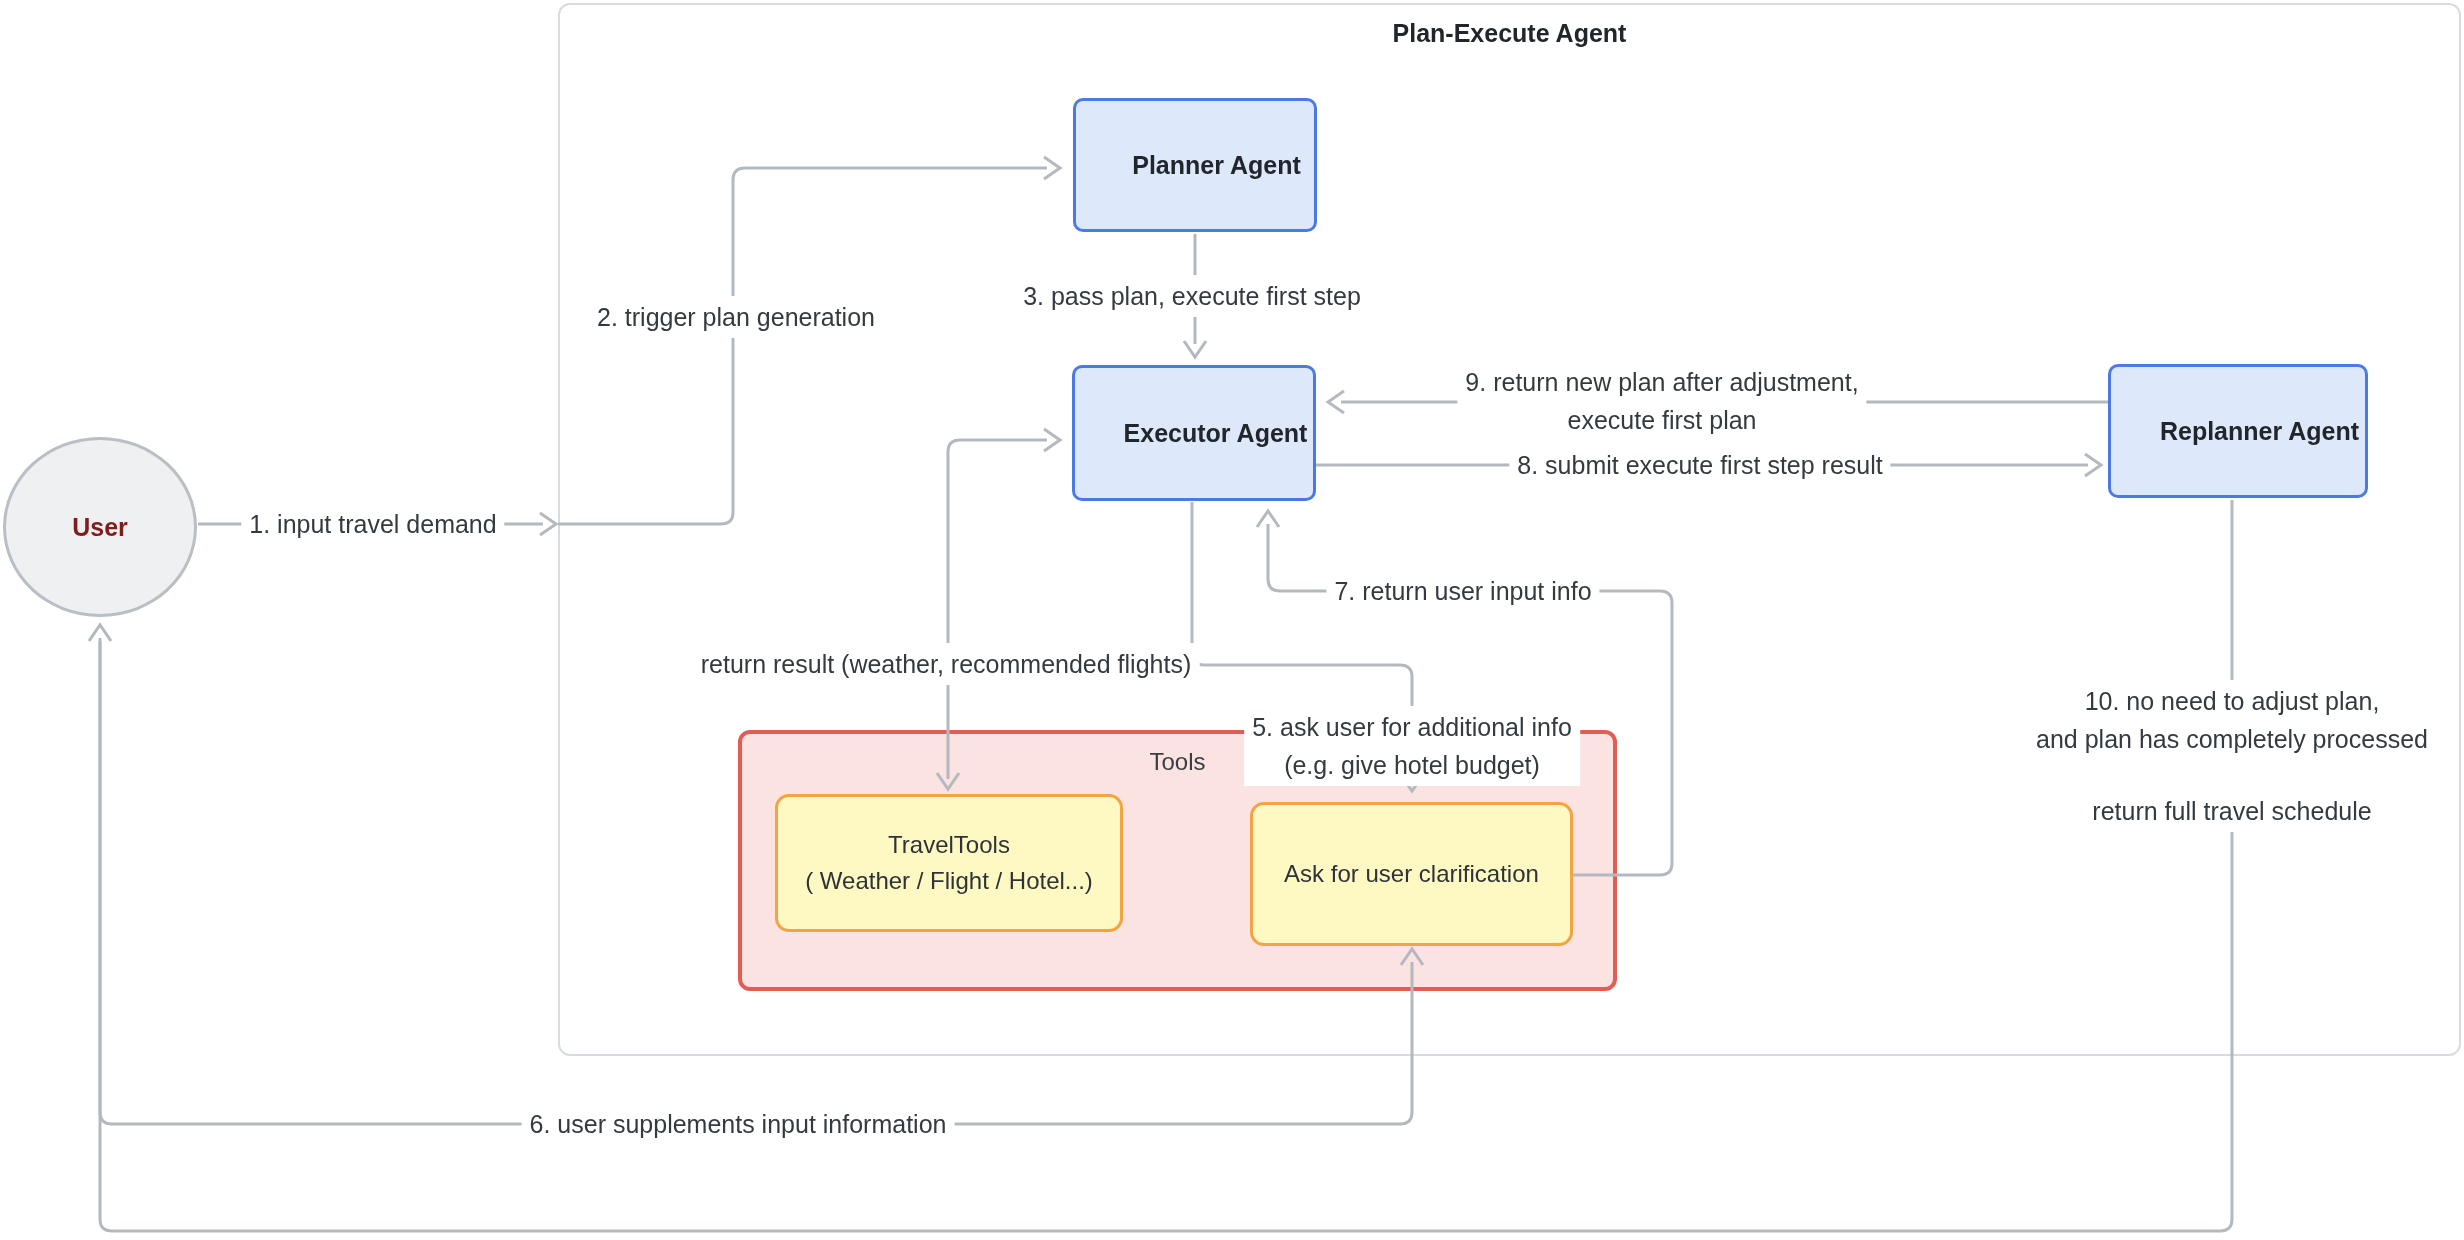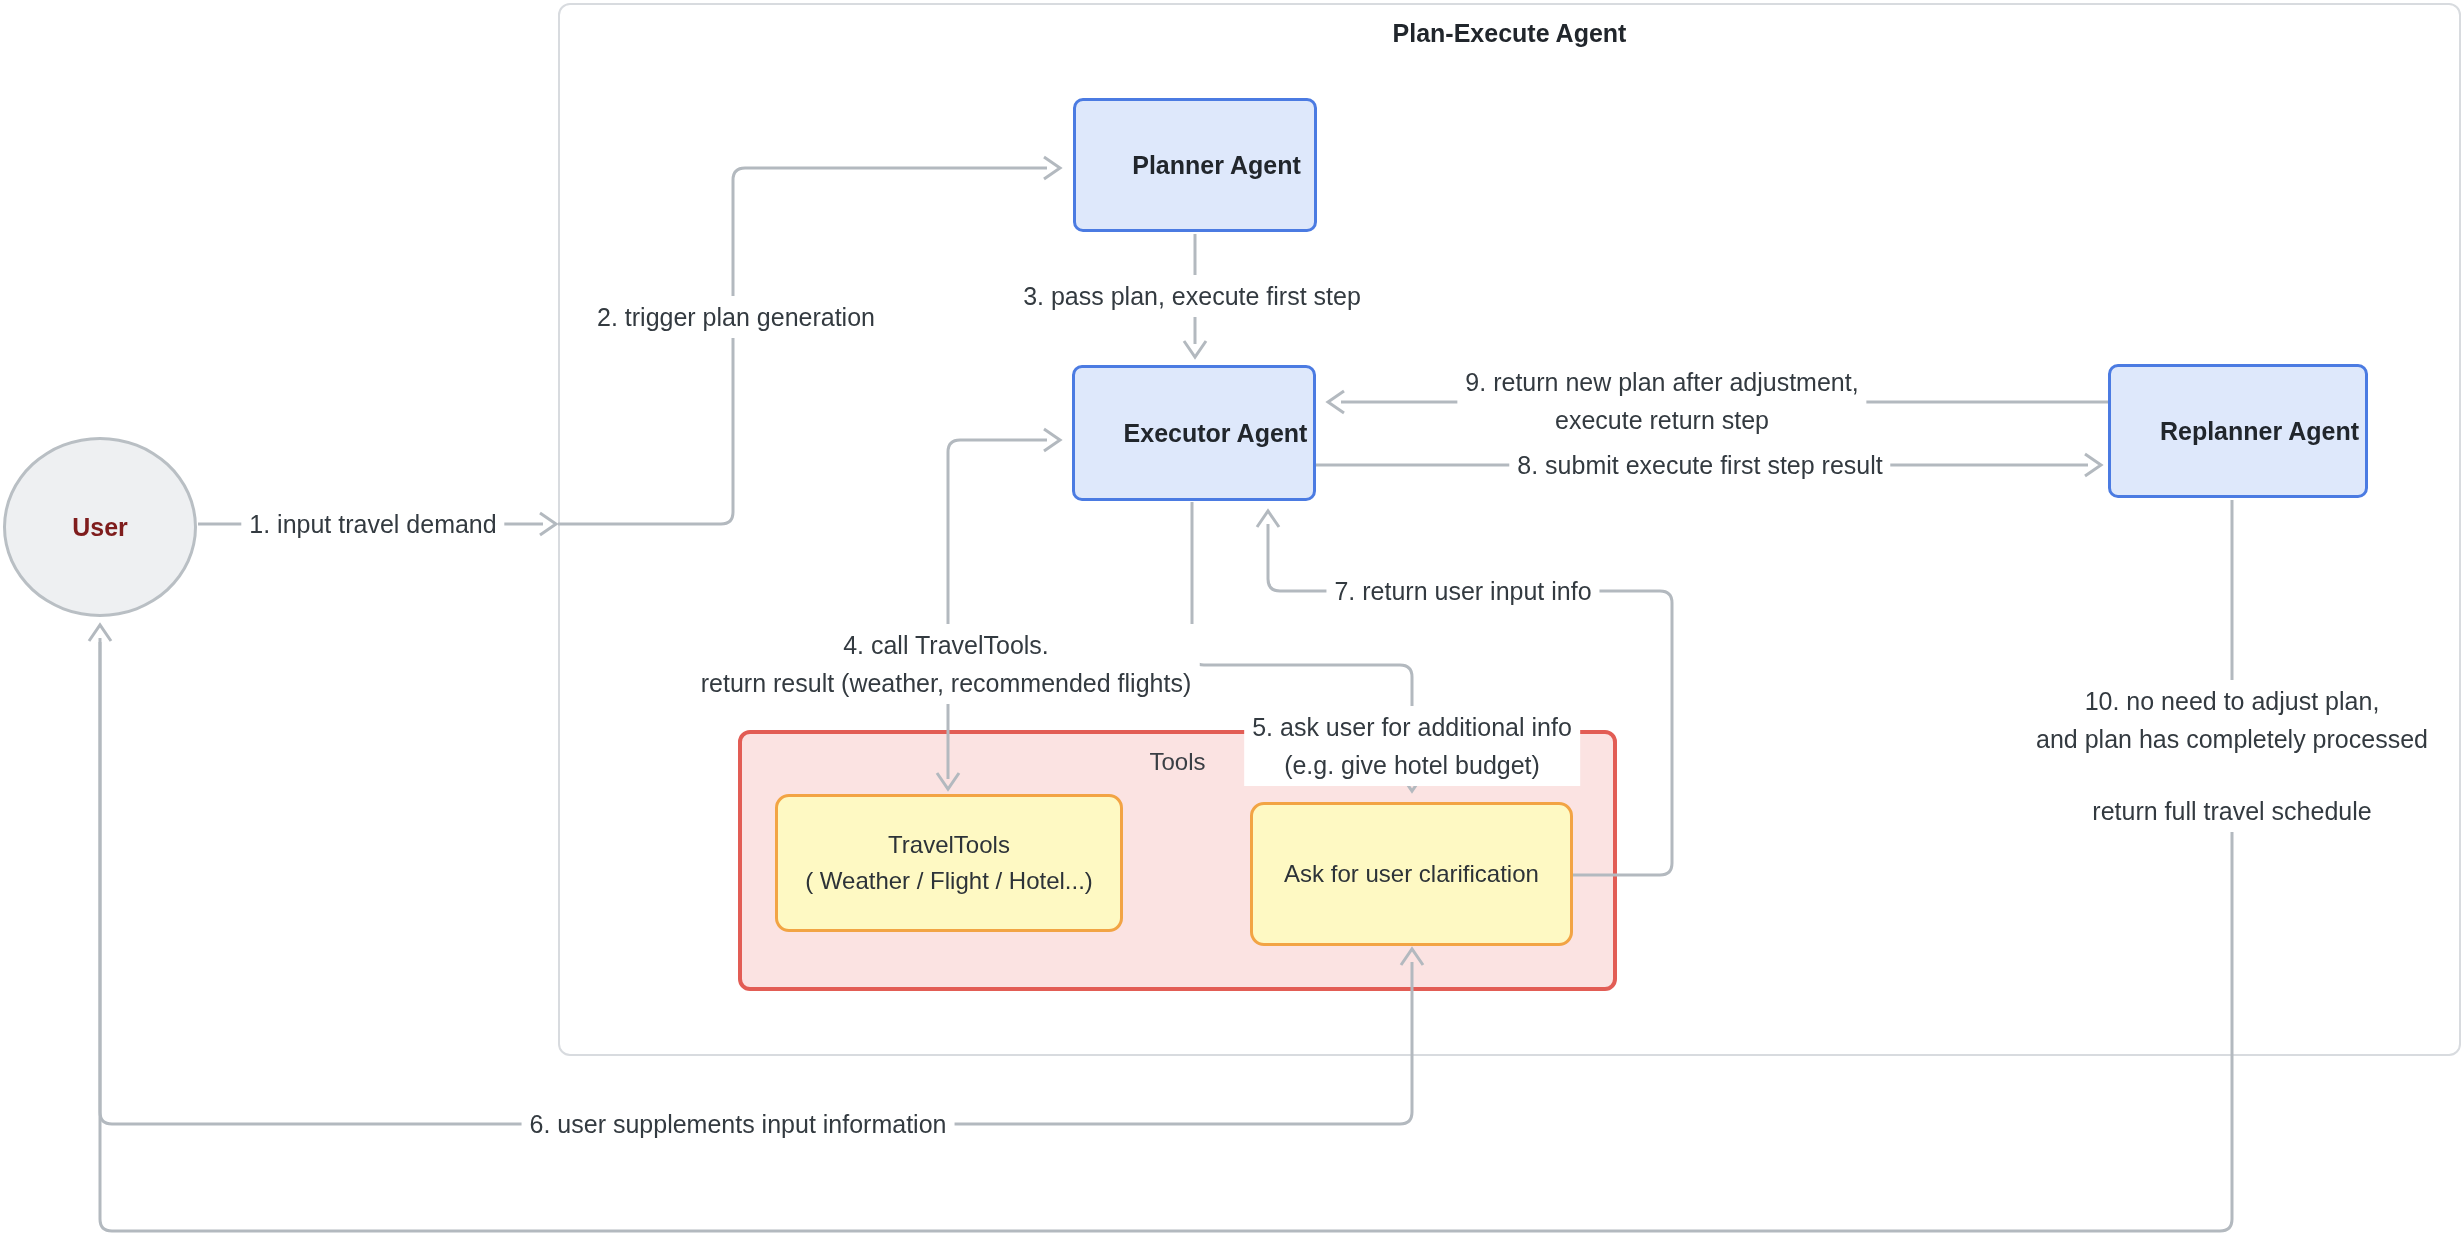--- a/index.html
+++ b/index.html
@@ -101,36 +101,35 @@
       <path d="M 2232 500 V 1219 Q 2232 1231 2220 1231 H 112 Q 100 1231 100 1219 V 638"></path>
       <path d="M 89 641 L 100 625 L 111 641"></path>
     </g>
   </svg>
 
   <div class="elabel" style="left:373px;top:524px">1. input travel demand</div>
   <div class="elabel" style="left:736px;top:317px">2. trigger plan generation</div>
   <div class="elabel" style="left:1192px;top:296px">3. pass plan, execute first step</div>
 
   <div class="elabel" style="left:946px;top:664px">
-    <div>4. call TravelTools.</div>
     <div>return result (weather, recommended flights)</div>
   </div>
 
   <div class="elabel" style="left:1412px;top:746px">
     <div>5. ask user for additional info</div>
     <div>(e.g. give hotel budget)</div>
   </div>
 
   <div class="elabel" style="left:738px;top:1124px">6. user supplements input information</div>
   <div class="elabel" style="left:1463px;top:591px">7. return user input info</div>
   <div class="elabel" style="left:1700px;top:465px">8. submit execute first step result</div>
 
   <div class="elabel" style="left:1662px;top:401px">
     <div>9. return new plan after adjustment,</div>
-    <div>execute return step</div>
+    <div>execute first plan</div>
   </div>
 
   <div class="elabel" style="left:2232px;top:756px">
     <div>10. no need to adjust plan,</div>
     <div>and plan has completely processed</div>
     <div class="sp"></div>
     <div>return full travel schedule</div>
   </div>
 
   <div class="node circle" style="left:3px;top:437px;width:194px;height:180px">

